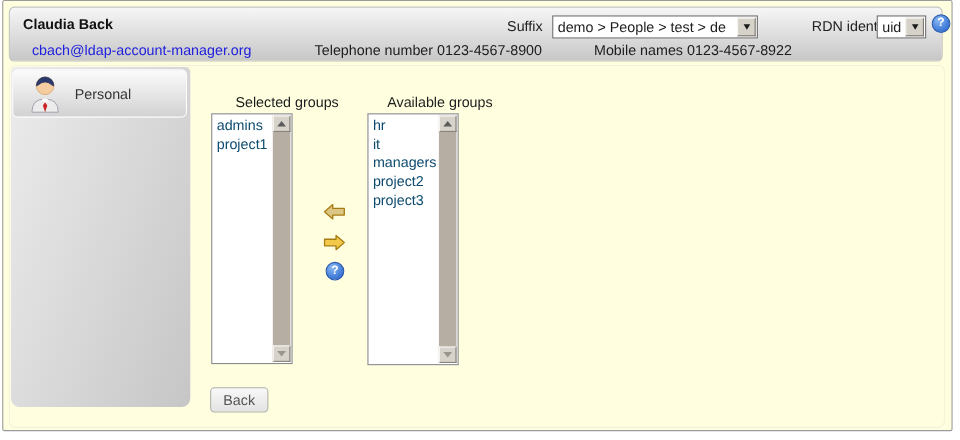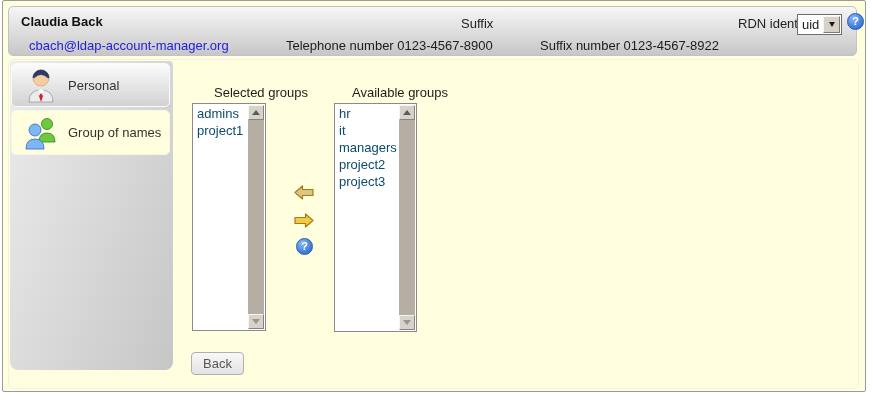--- a/index.html
+++ b/index.html
@@ -100,70 +100,65 @@
 </style>
 </head>
 <body>
 
 <div class="page">
 
   <div class="header">
     <div class="hdr-name">Claudia Back</div>
 
     <div class="hdr-label" style="left:452px;">Suffix</div>
+    <div class="sel" style="left:493px; top:7px; width:187px;">
+      <span class="sel-val">demo &gt; People &gt; test &gt; de</span>
+      <span class="sel-btn">
+          <span class="tri-down"></span>
+        </span>
+    </div>
 
     <div class="hdr-label" style="left:729px;">RDN identifier</div>
     <div class="sel" style="left:788px; top:7px; width:45px;">
       <span class="sel-val">uid</span>
       <span class="sel-btn">
           <span class="tri-down"></span>
         </span>
     </div>
 
     <div class="help-icon hdr-help">?</div>
 
     <div class="hdr-row2" style="left:20px;">
       <a class="email">cbach@ldap-account-manager.org</a>
     </div>
     <div class="hdr-row2" style="left:277px;text-align:center;">
       <span>Telephone number</span>
       <span>0123-4567-8900</span>
     </div>
     <div class="hdr-row2" style="left:531px;">
-      <span>Suffix number</span>
+      <span>Mobile names</span>
       <span>0123-4567-8922</span>
     </div>
   </div>
 
   <div class="content-pane"></div>
 
   <div class="sidebar">
     <div class="tab tab-inactive">
       <span class="tab-icon">
         <svg width="34" height="36" viewBox="0 0 34 36">
           <circle cx="17" cy="11" r="8" fill="#f5cda1" stroke="#d9a870" stroke-width="0.8"></circle>
           <path d="M9 11 a8 8 0 0 1 16 0 l-1.5 -0.5 q-6.5 -6 -13 0 z" fill="#2c3a6e" stroke="#1e2a52" stroke-width="0.6"></path>
           <path d="M5 35 q0 -12 12 -12 q12 0 12 12 z" fill="#ececec" stroke="#9a9aa8" stroke-width="0.8"></path>
           <path d="M14 23.5 l3 3.5 l3 -3.5 l-3 -1.5 z" fill="#ffffff"></path>
           <path d="M17 26 l-2 3 l2 6 l2 -6 z" fill="#cc2323"></path>
         </svg>
       </span>
       <span class="tab-label">Personal</span>
     </div>
-    <div class="tab tab-active">
-      <span class="tab-icon">
-        <svg width="34" height="36" viewBox="0 0 34 36">
-          <circle cx="23" cy="9" r="5.5" fill="#6fc93f" stroke="#3d8c1e" stroke-width="0.9"></circle>
-          <path d="M15 27 q0 -9 8 -9 q8 0 8 9 z" fill="#6fc93f" stroke="#3d8c1e" stroke-width="0.9"></path>
-          <circle cx="11" cy="15" r="6" fill="#7fb7f5" stroke="#3a72c4" stroke-width="0.9"></circle>
-          <path d="M2 34 q0 -10 9 -10 q9 0 9 10 z" fill="#7fb7f5" stroke="#3a72c4" stroke-width="0.9"></path>
-        </svg>
-      </span>
-      <span class="tab-label">Group of names</span>
-    </div>
   </div>
 
   <div class="list-label" style="left:191px; top:84px;">Selected groups</div>
   <div class="list-label" style="left:329px; top:84px;">Available groups</div>
 
   <div class="listbox" style="left:189px; top:102px; width:74px; height:228px;">
     <div class="list-items">
         <div class="list-item">admins</div>
         <div class="list-item">project1</div>
       </div>

